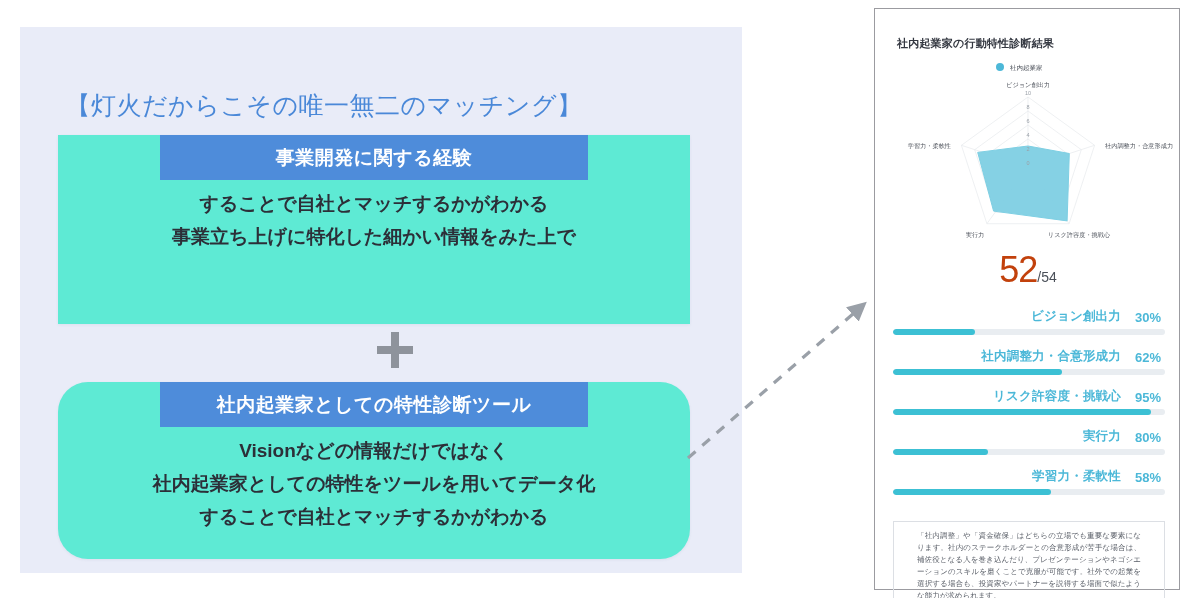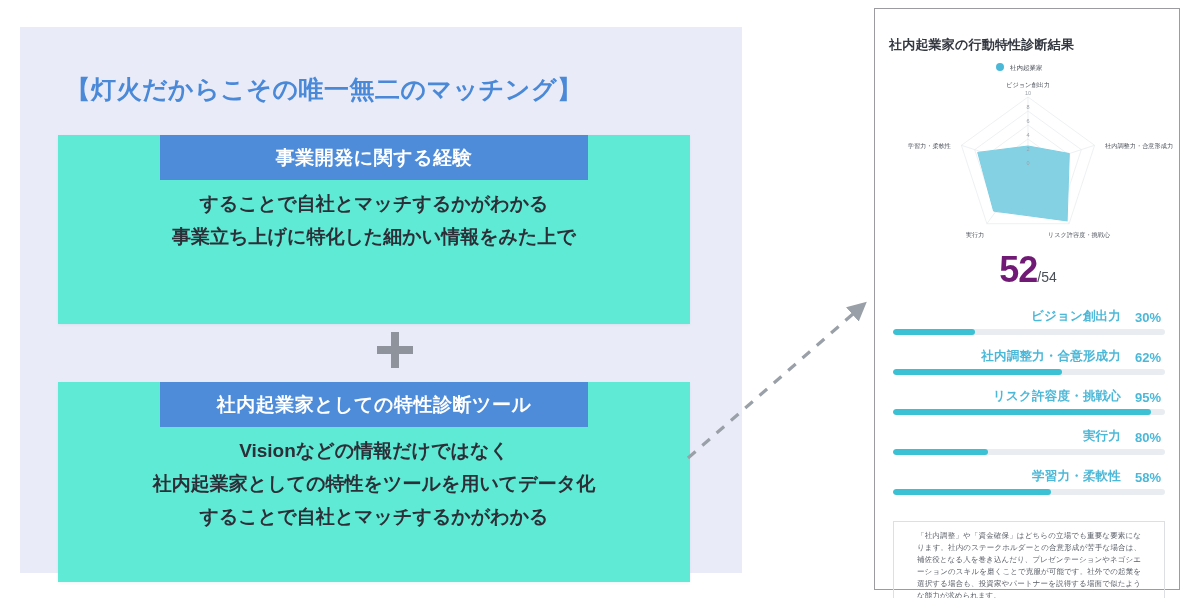--- a/index.html
+++ b/index.html
@@ -22,38 +22,38 @@
     left: 20px;
     top: 27px;
     width: 722px;
     height: 546px;
     background: #e9ecf8;
   }
 
   #main-title {
     position: absolute;
     left: 0;
-    top: 46px;
+    top: 62px;
     width: 608px;
     text-align: center;
     font-size: 25px;
-    font-weight: bold;
+    font-weight: normal;
     color: #4a88d8;
     letter-spacing: 0.5px;
   }
 
   .feature-card {
     position: absolute;
     left: 38px;
     width: 632px;
     background: #5eead4;
     box-shadow: 0 1px 3px rgba(60, 70, 120, 0.07);
   }
   #feature-card-1 { top: 108px; height: 189px; }
-  #feature-card-2 { top: 355px; height: 200px; }
+  #feature-card-2 { top: 355px; height: 177px; border-radius: 30px; }
 
   .card-header {
     position: absolute;
     left: 102px;
     top: -27px;
     width: 428px;
     height: 45px;
     background: #4e8cda;
     color: #ffffff;
     font-size: 19px;
@@ -110,23 +110,23 @@
     top: 8px;
     width: 306px;
     height: 582px;
     background: #ffffff;
     border: 1px solid #9b9ba0;
     box-sizing: border-box;
   }
 
   #result-title {
     position: absolute;
-    left: 14px;
+    left: 22px;
     top: 27px;
-    font-size: 13px;
+    font-size: 11px;
     font-weight: bold;
     color: #333740;
     letter-spacing: 0.2px;
   }
 
   #radar-wrap {
     position: absolute;
     left: 8px;
     top: 48px;
     width: 290px;
@@ -135,22 +135,22 @@
 
   #score-block {
     position: absolute;
     left: 0;
     top: 240px;
     width: 306px;
     text-align: center;
   }
   #score-value {
     font-size: 36px;
-    font-weight: bold;
-    color: #701a75;
+    font-weight: normal;
+    color: #c2410c;
     letter-spacing: -1px;
   }
   #score-total {
     font-size: 14px;
     color: #4a4f58;
     font-weight: normal;
   }
 
   #bars {
     position: absolute;

